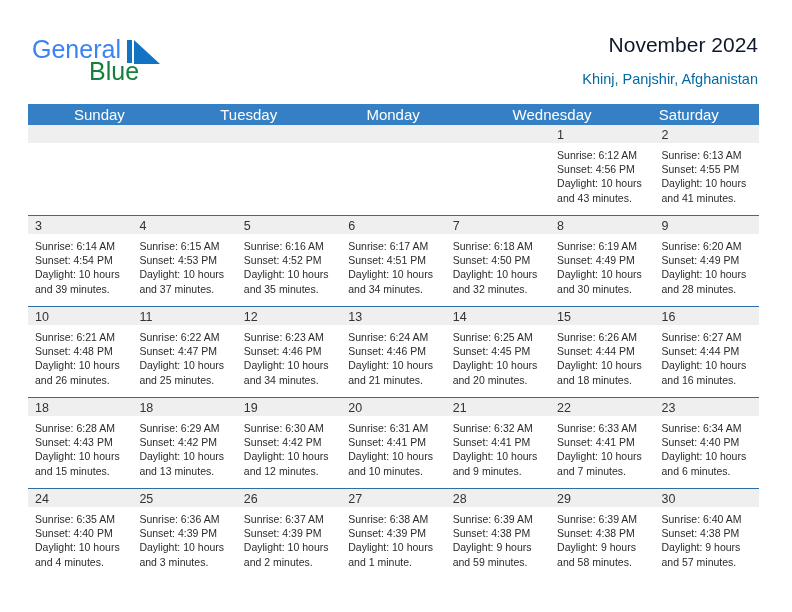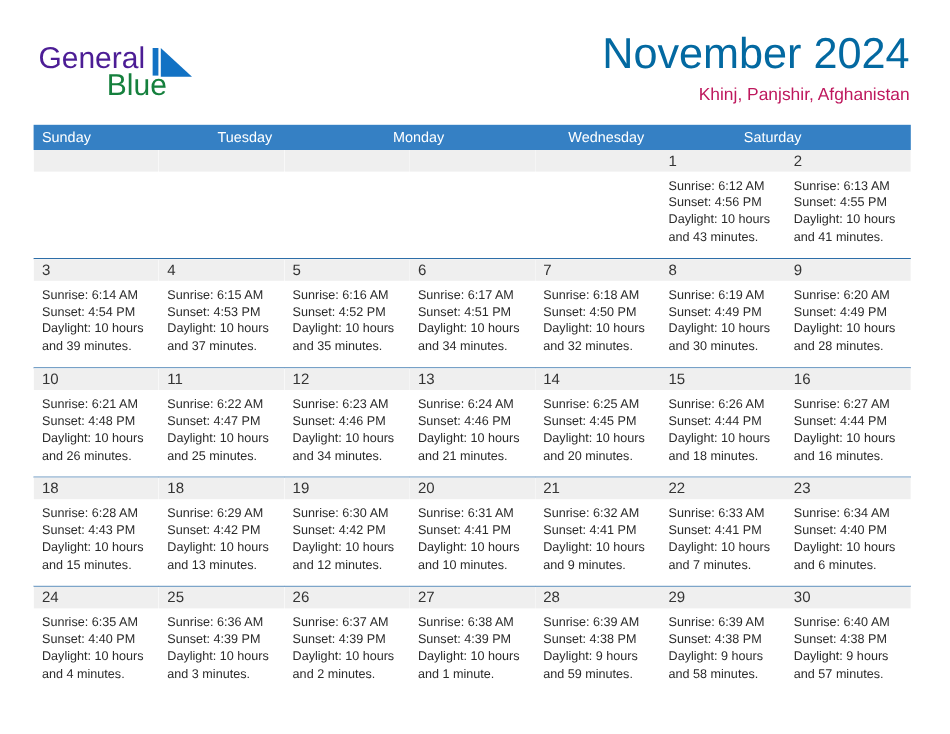--- a/index.html
+++ b/index.html
@@ -35,21 +35,21 @@
     top: 36px;
     width: 220px;
     height: 56px;
   }
   .brand-general {
     position: absolute;
     left: 0;
     top: 0;
     font-size: 25px;
     letter-spacing: 0px;
-    color: #4c1d95;
+    color: #3b82f6;
     font-family: "Liberation Sans", sans-serif;
     line-height: 27px;
   }
   .brand-blue {
     position: absolute;
     left: 57px;
     top: 22px;
     font-size: 25px;
     color: #15803d;
     font-family: "Liberation Sans", sans-serif;
@@ -64,54 +64,55 @@
   }
   .brand-mark svg { display: block; }
 
   .title-block {
     position: absolute;
     right: 34px;
     top: 28px;
     text-align: right;
   }
   .cal-title {
-    font-size: 36px;
-    color: #0369a1;
+    font-size: 21px;
+    color: #0f172a;
     line-height: 34px;
     font-weight: normal;
     white-space: nowrap;
   }
   .cal-subtitle {
     font-size: 14.5px;
-    color: #be185d;
+    color: #0369a1;
     line-height: 20px;
     margin-top: 7px;
     white-space: nowrap;
   }
 
   
   .calendar {
     position: absolute;
     left: 28px;
     top: 104px;
     width: 731px;
   }
   .dow-row {
     display: flex;
     background: #3580c4;
     height: 21px;
   }
   .dow-cell {
     flex: 1 1 0;
     color: #ffffff;
-    font-size: 12px;
+    font-size: 15px;
     line-height: 21px;
     padding-left: 7px;
     box-sizing: border-box;
     white-space: nowrap;
+    margin-left: 39px;
   }
   .week-row {
     display: flex;
     height: 90px;
     border-top: 1.6px solid #2d6ea8;
   }
   .week-row.first {
     border-top: none;
   }
   .day-cell {

